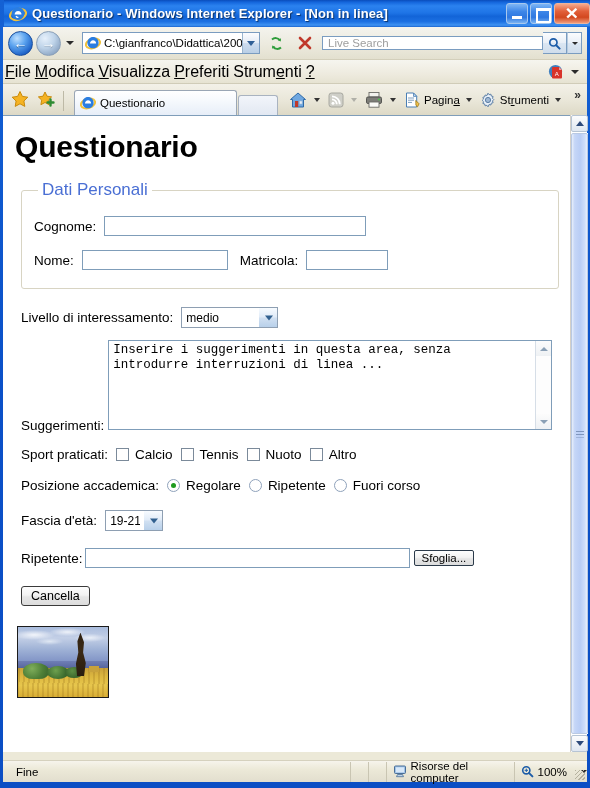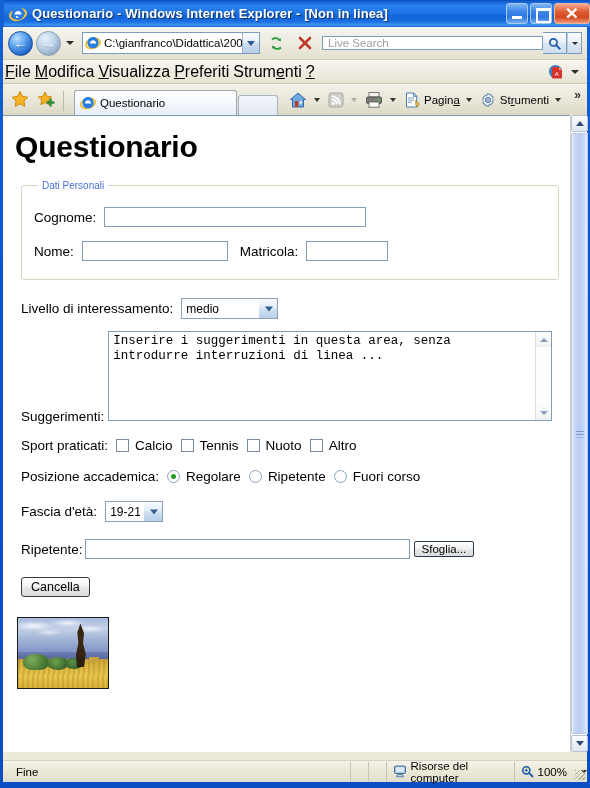--- a/index.html
+++ b/index.html
@@ -213,21 +213,21 @@
   h1.q-title {
     font-size:30px; font-weight:bold; margin:14px 0 0 12px;
     font-family:"Liberation Sans",sans-serif; letter-spacing:-0.2px;
   }
 
   fieldset.dati {
     margin:16px 12px 0 18px; padding:10px 12px 12px 12px;
     border:1px solid #d8d4c3; border-radius:3px;
   }
   fieldset.dati > legend {
-    font-size:10px; color:#4a6fd4; padding:0 4px; margin-left:4px;
+    font-size:17px; color:#4a6fd4; padding:0 4px; margin-left:4px;
   }
   .frow { display:flex; align-items:center; margin:6px 0; }
   .flabel { font-size:13.5px; color:#000; }
   input.txt {
     font-family:"Liberation Sans",sans-serif; font-size:12px;
     border:1px solid #7f9db9; background:#fff; height:20px;
     padding:1px 3px; outline:none;
   }
   .sep { width:8px; }
 

